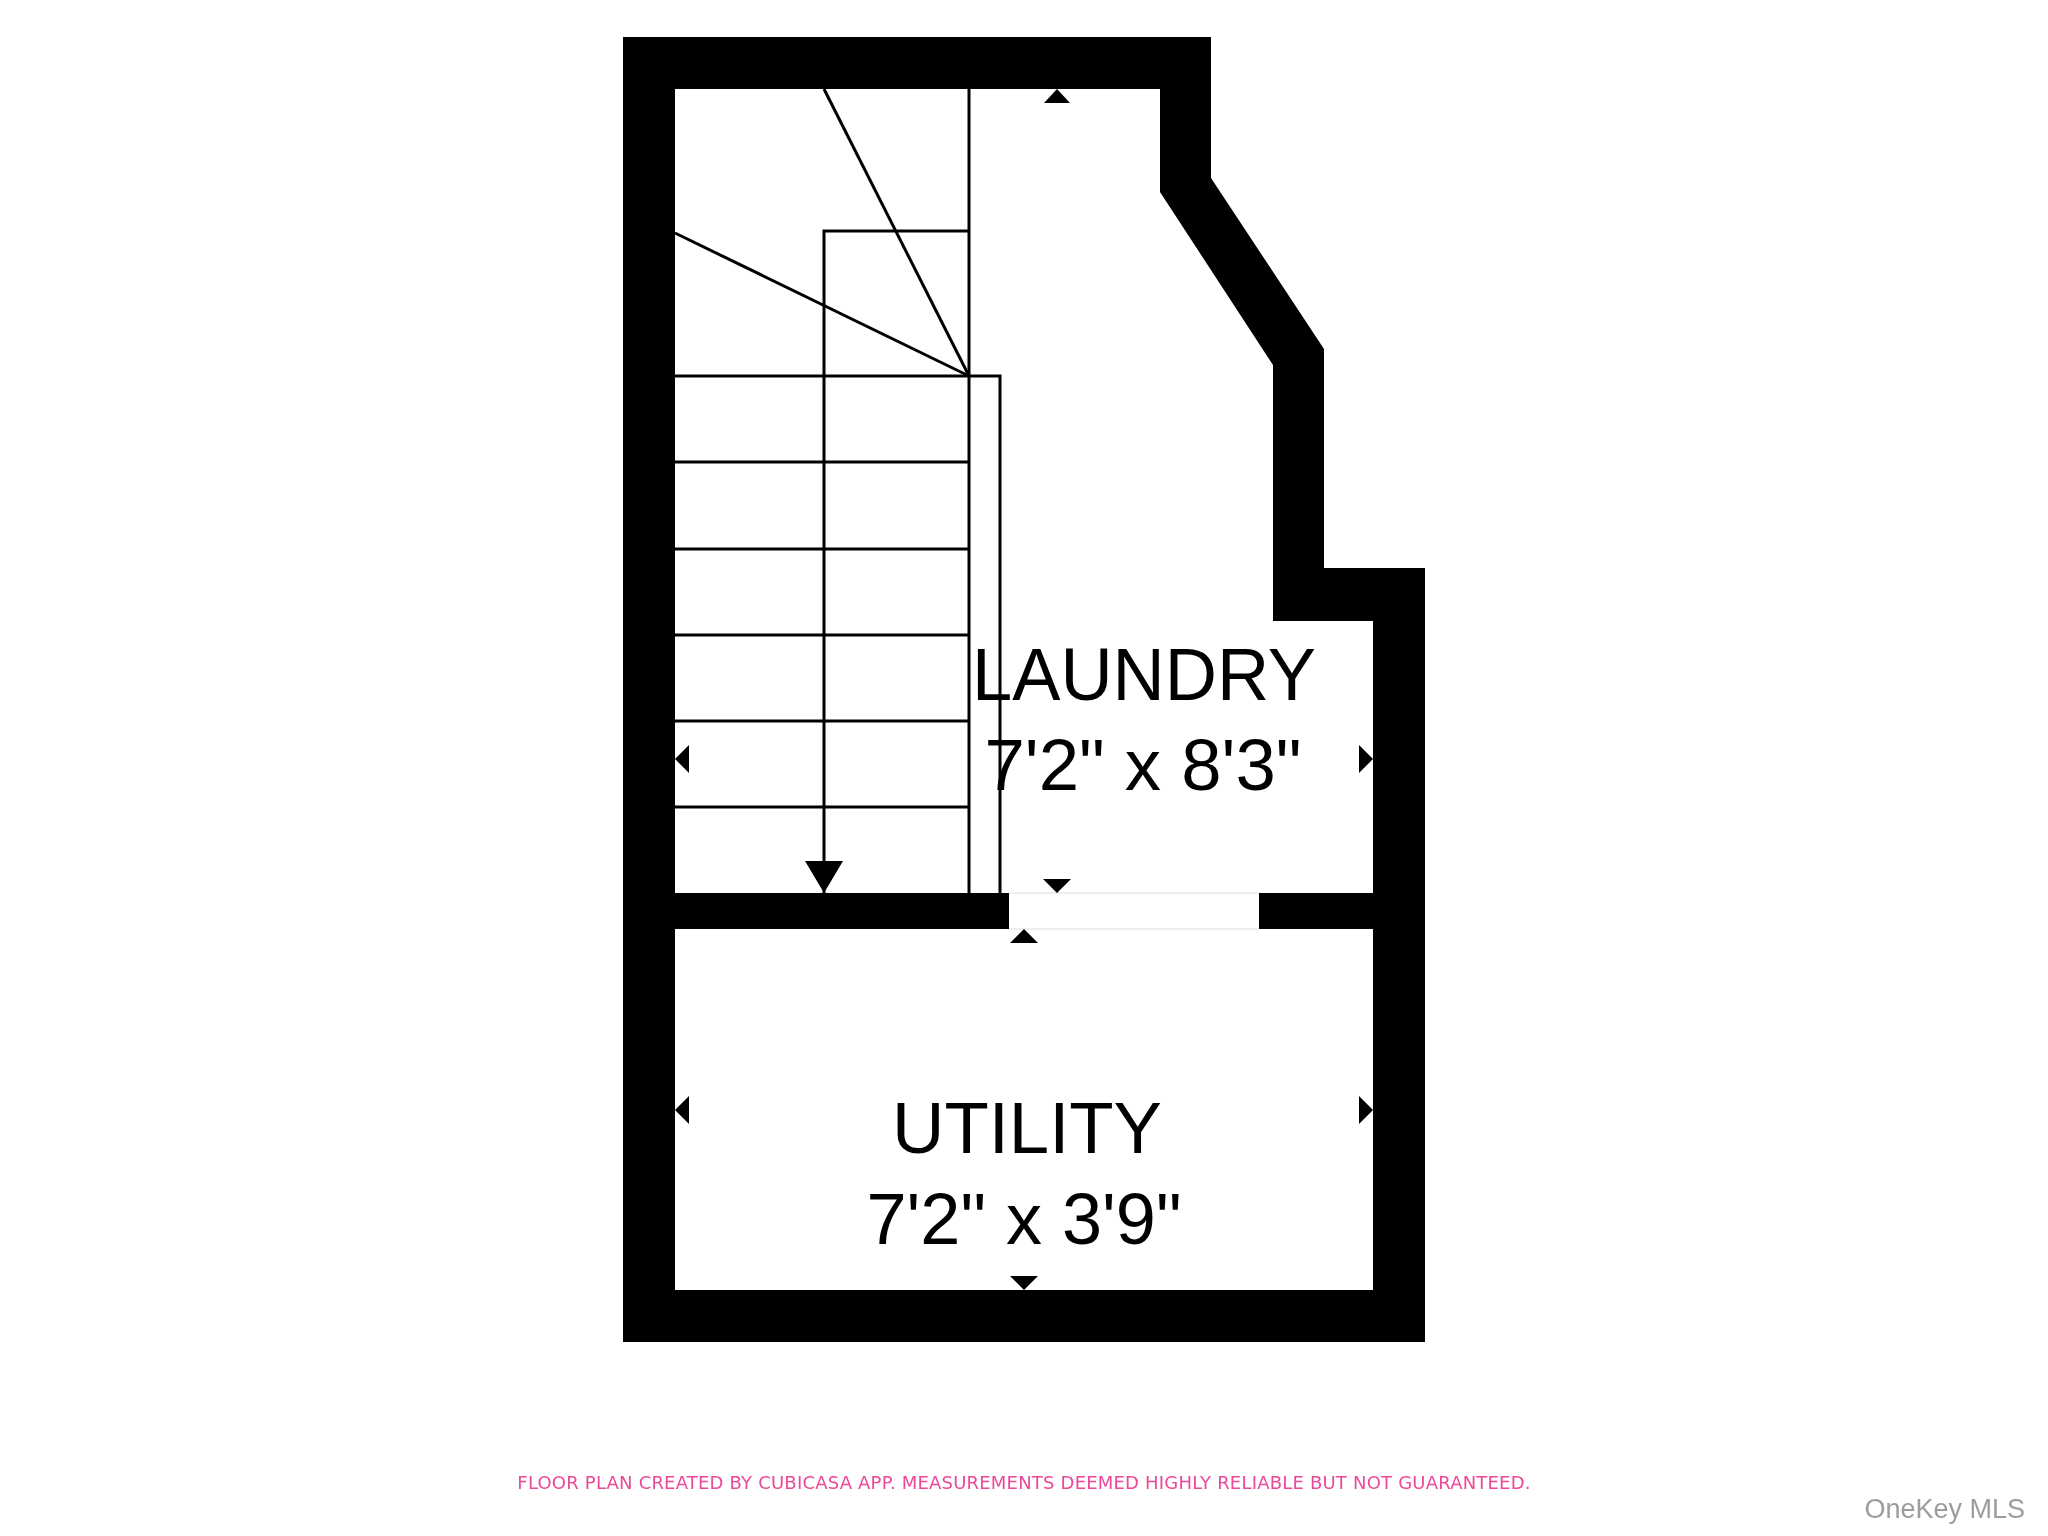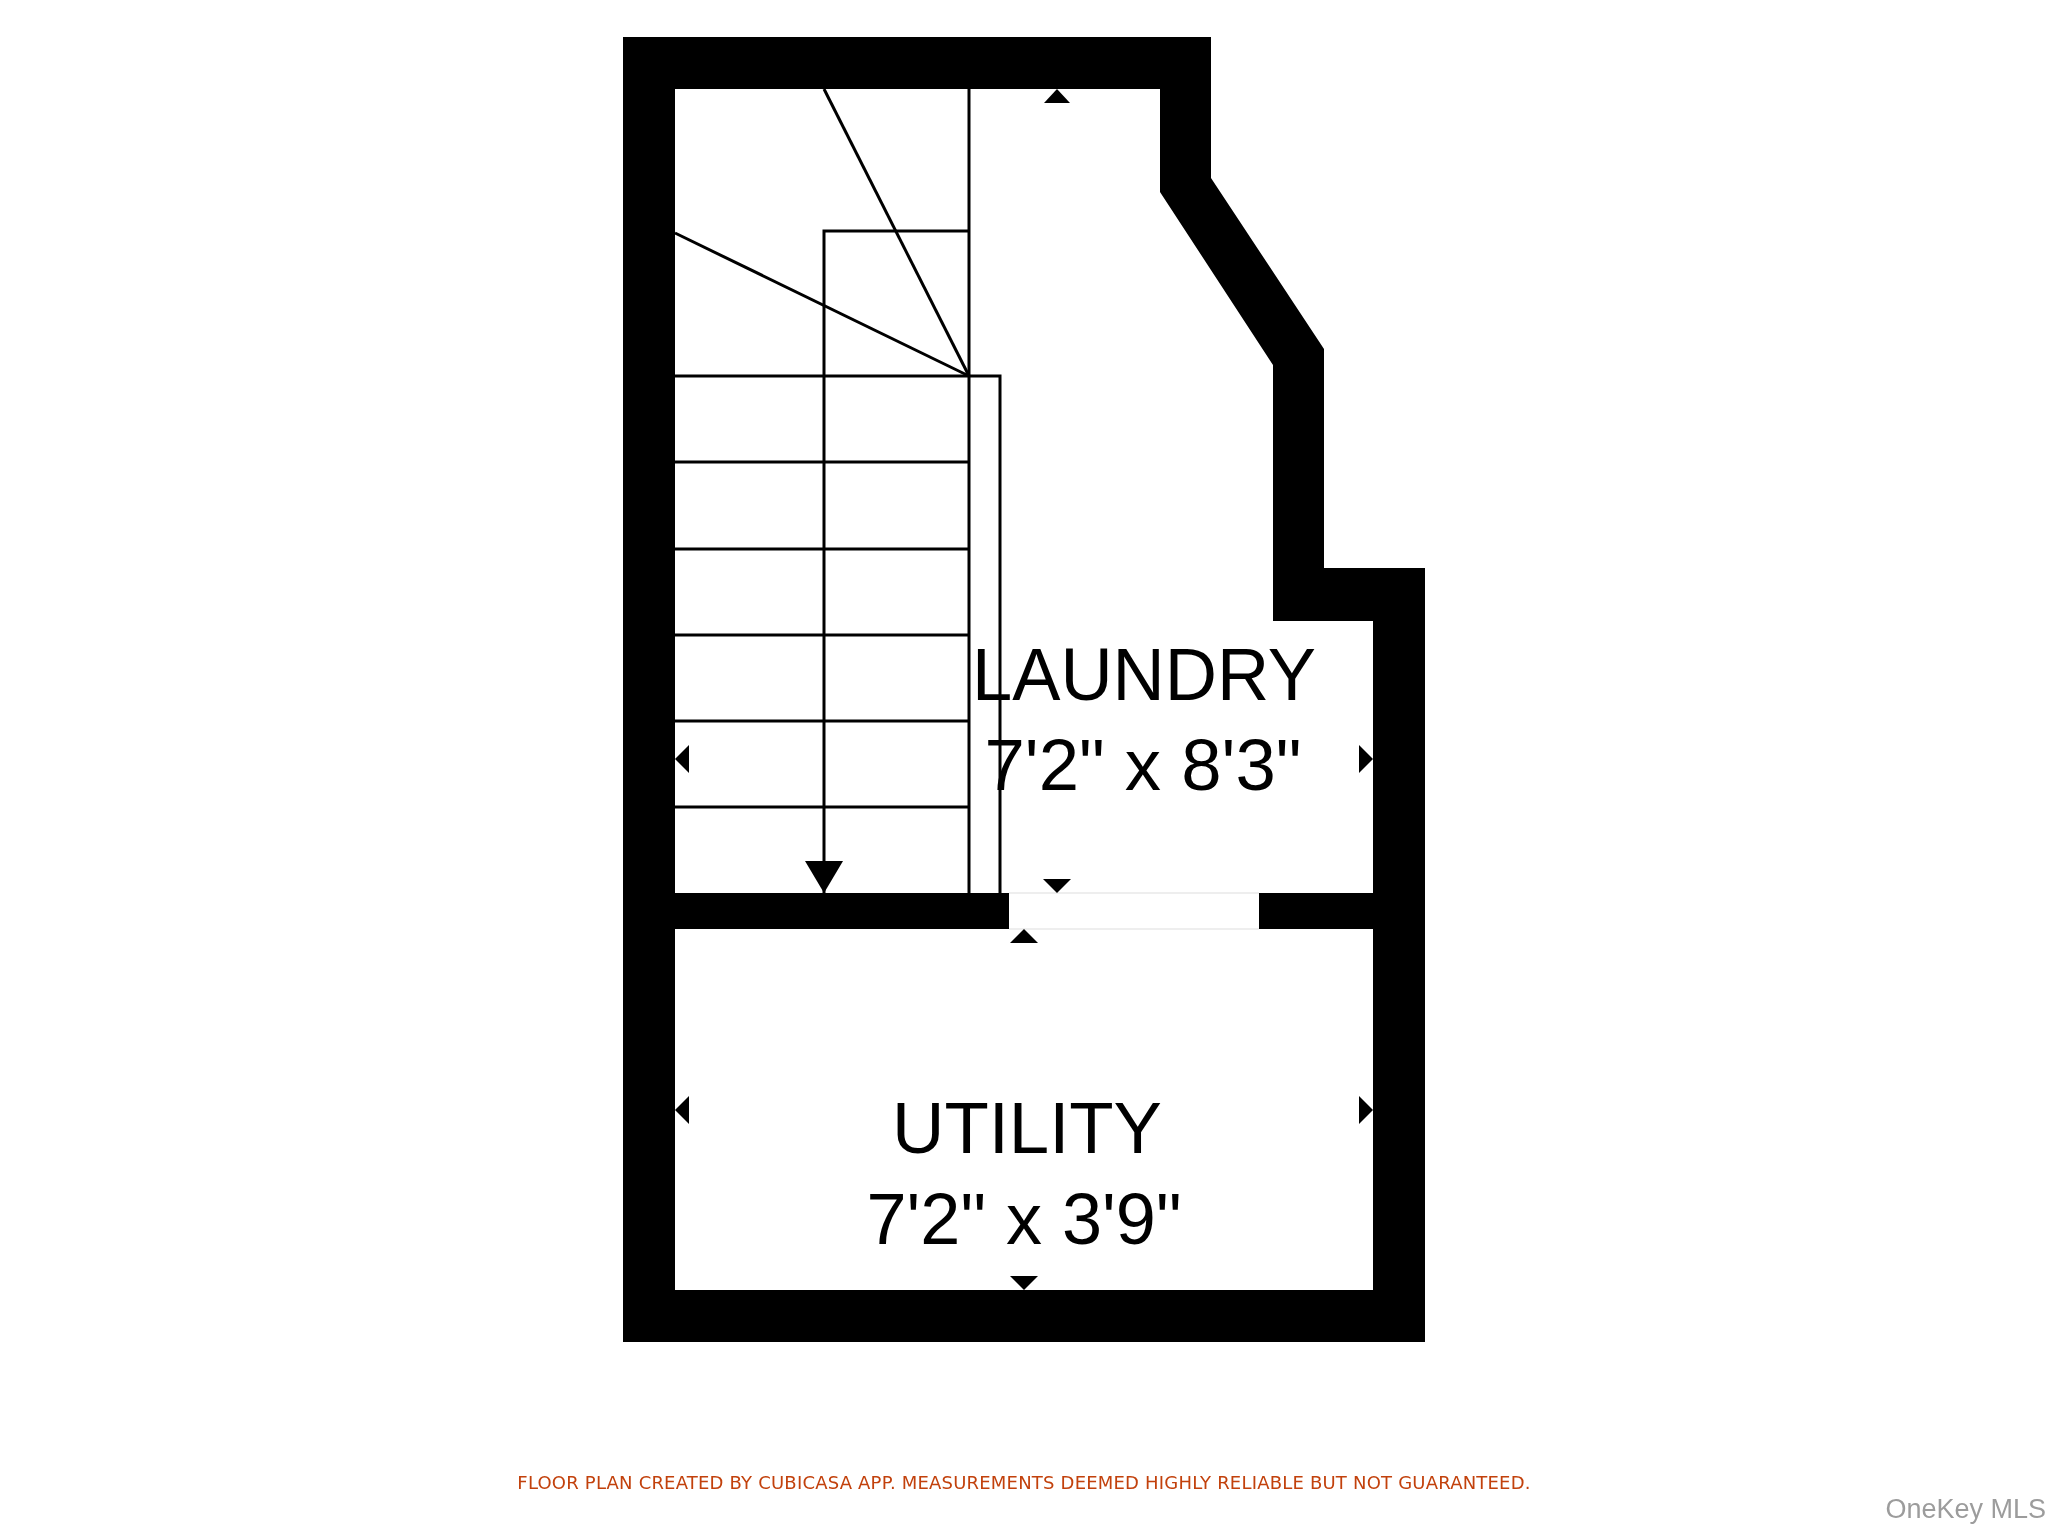--- a/index.html
+++ b/index.html
@@ -1,20 +1,20 @@
 <!DOCTYPE html>
 <html><head>
 <meta charset="utf-8">
 <style>
   html, body { margin:0; padding:0; background:#ffffff; }
   body { width:2048px; height:1536px; position:relative; overflow:hidden; font-family:"Liberation Sans", sans-serif; }
   svg { position:absolute; left:0; top:0; }
   .room-label { font-family:"Liberation Sans", sans-serif; fill:#000; }
-  .disclaimer { position:absolute; left:0; width:2048px; top:1472px; text-align:center; font-family:"DejaVu Sans", sans-serif; font-size:18px; color:#c2410c; letter-spacing:0.2px; }
-  .watermark { position:absolute; right:2px; top:1494px; font-family:"Liberation Sans", sans-serif; font-size:27px; color:#9c9c9c; }
+  .disclaimer { position:absolute; left:0; width:2048px; top:1472px; text-align:center; font-family:"DejaVu Sans", sans-serif; font-size:18px; color:#ec4899; letter-spacing:0.2px; }
+  .watermark { position:absolute; right:23px; top:1494px; font-family:"Liberation Sans", sans-serif; font-size:27px; color:#9c9c9c; }
 </style>
 </head>
 <body>
 
 <svg width="2048" height="1536" viewBox="0 0 2048 1536">
 
   <path fill="#000" fill-rule="evenodd" d="M623,37 L1211,37 L1211,178 L1324,349 L1324,568 L1425,568 L1425,1342 L623,1342 Z
        M675,89 L1160,89 L1160,192 L1273,365 L1273,621 L1373,621 L1373,1290 L675,1290 Z"></path>
 
   <rect x="675" y="893" width="334" height="36" fill="#000"></rect>

